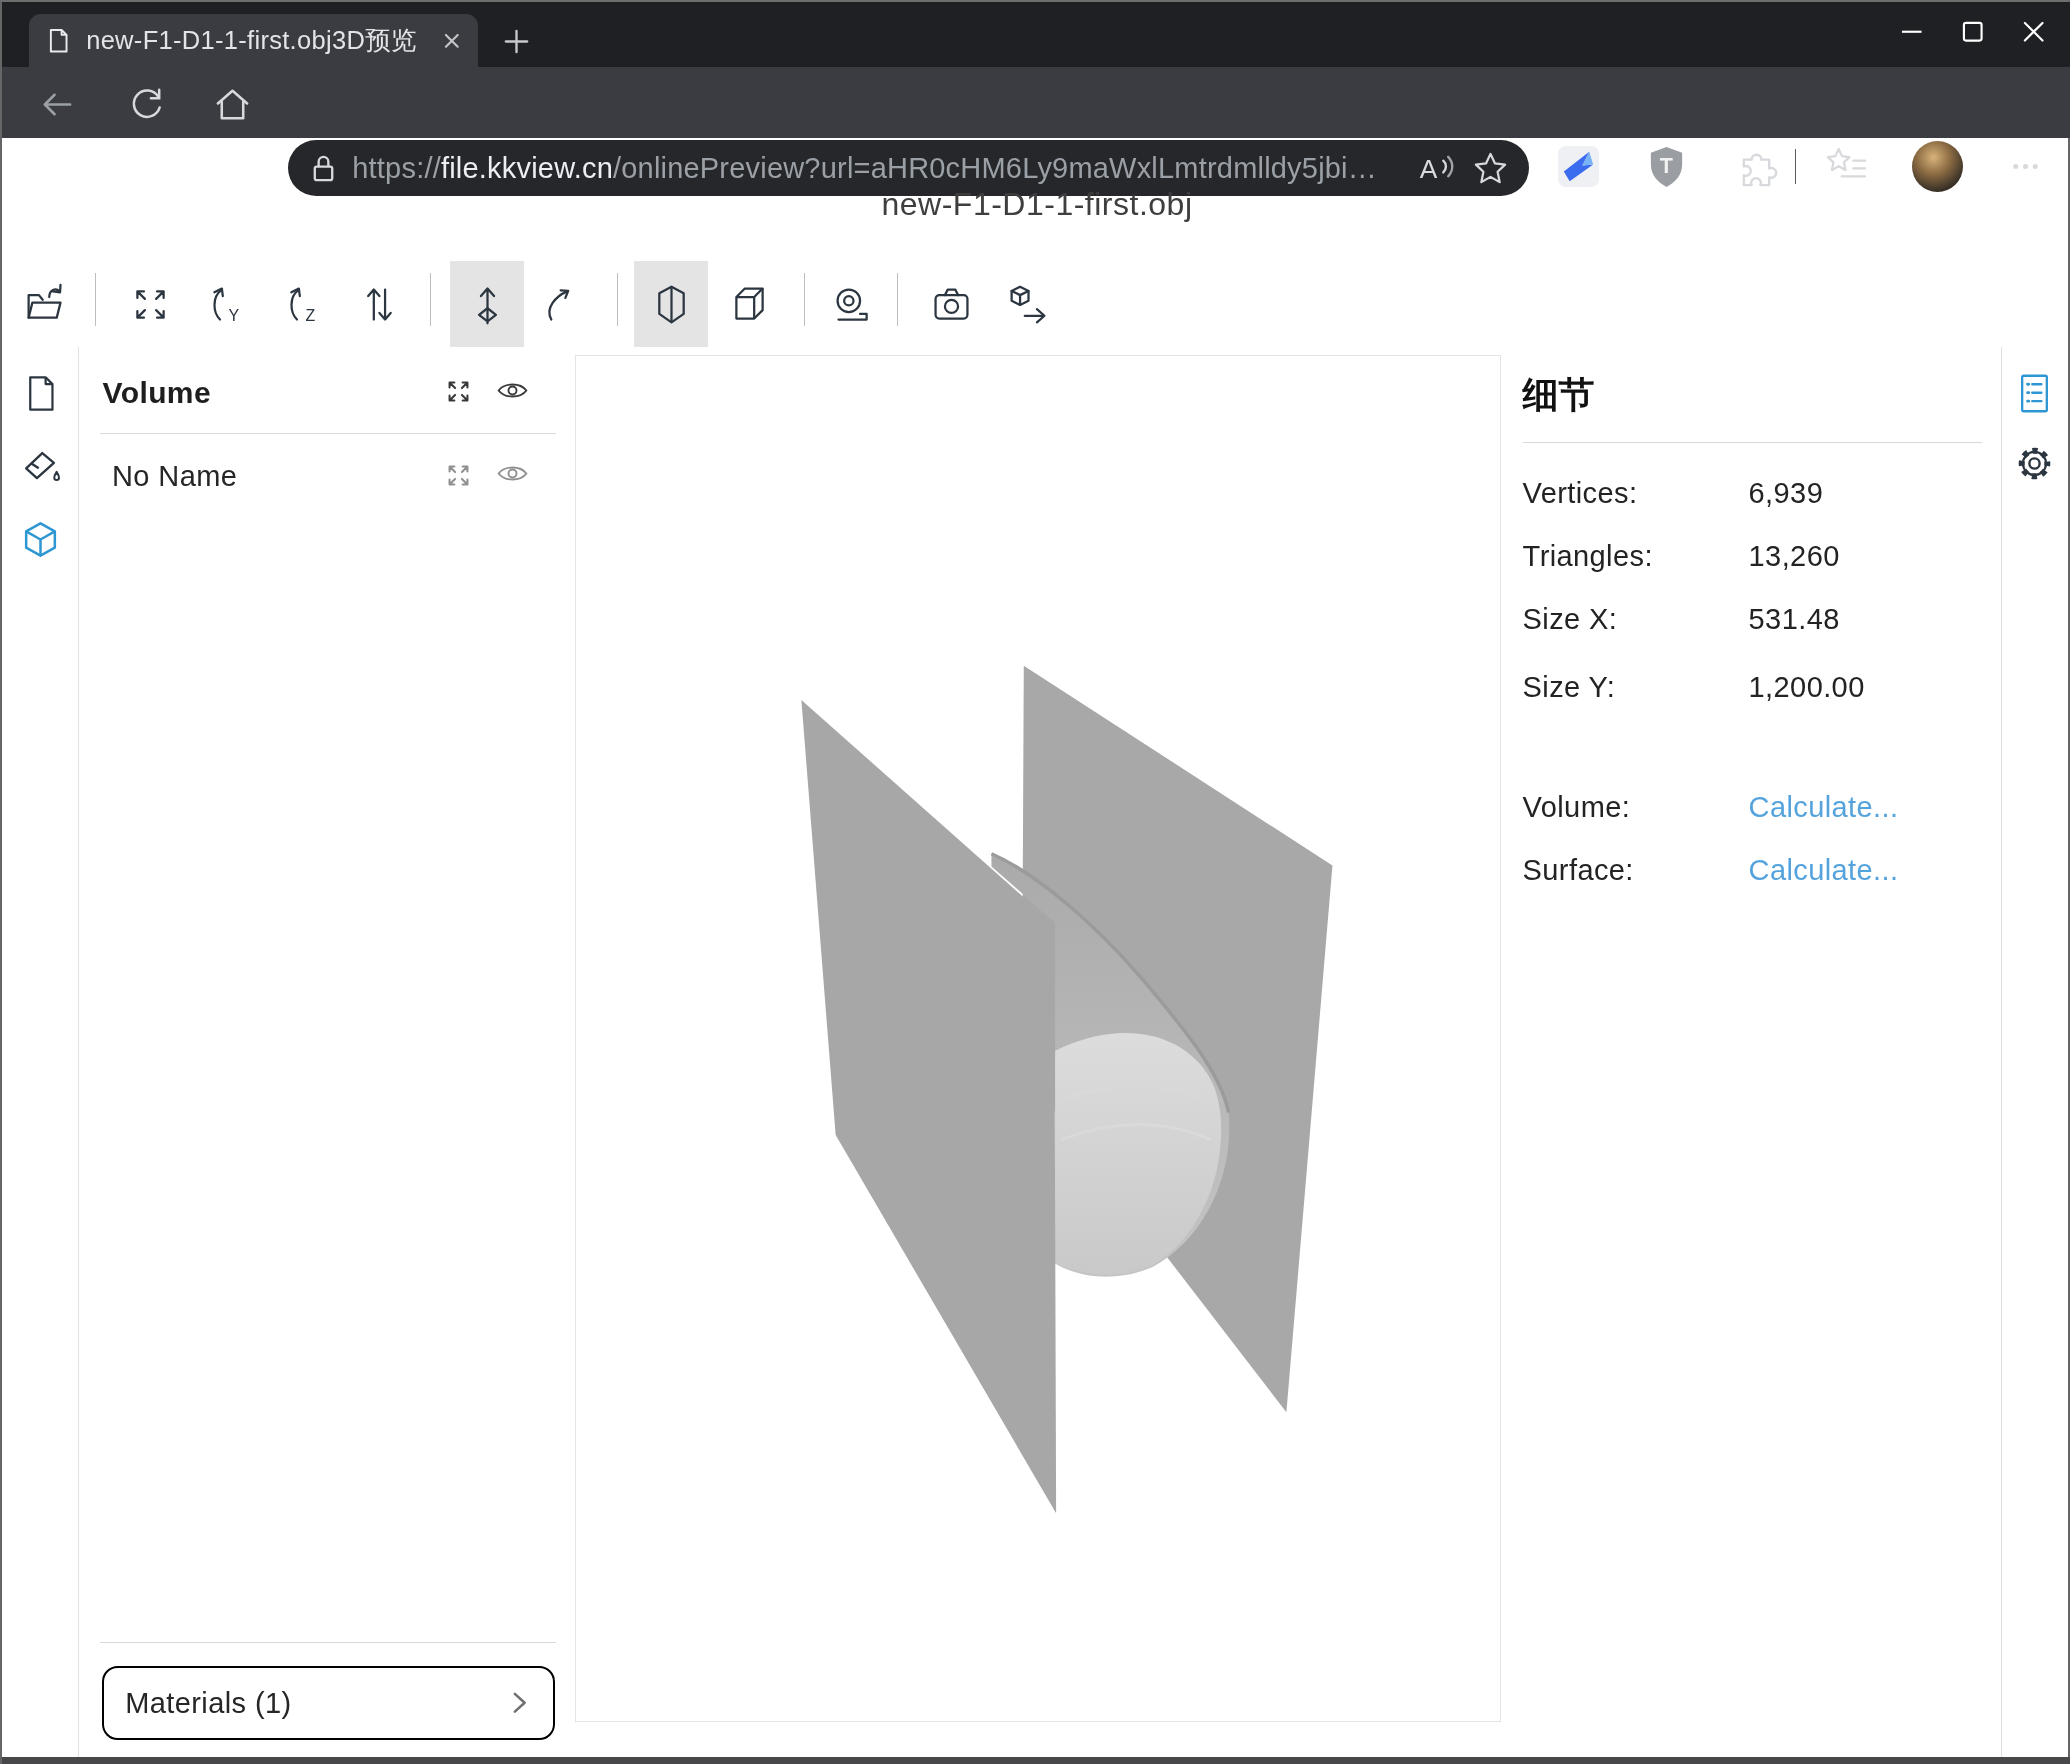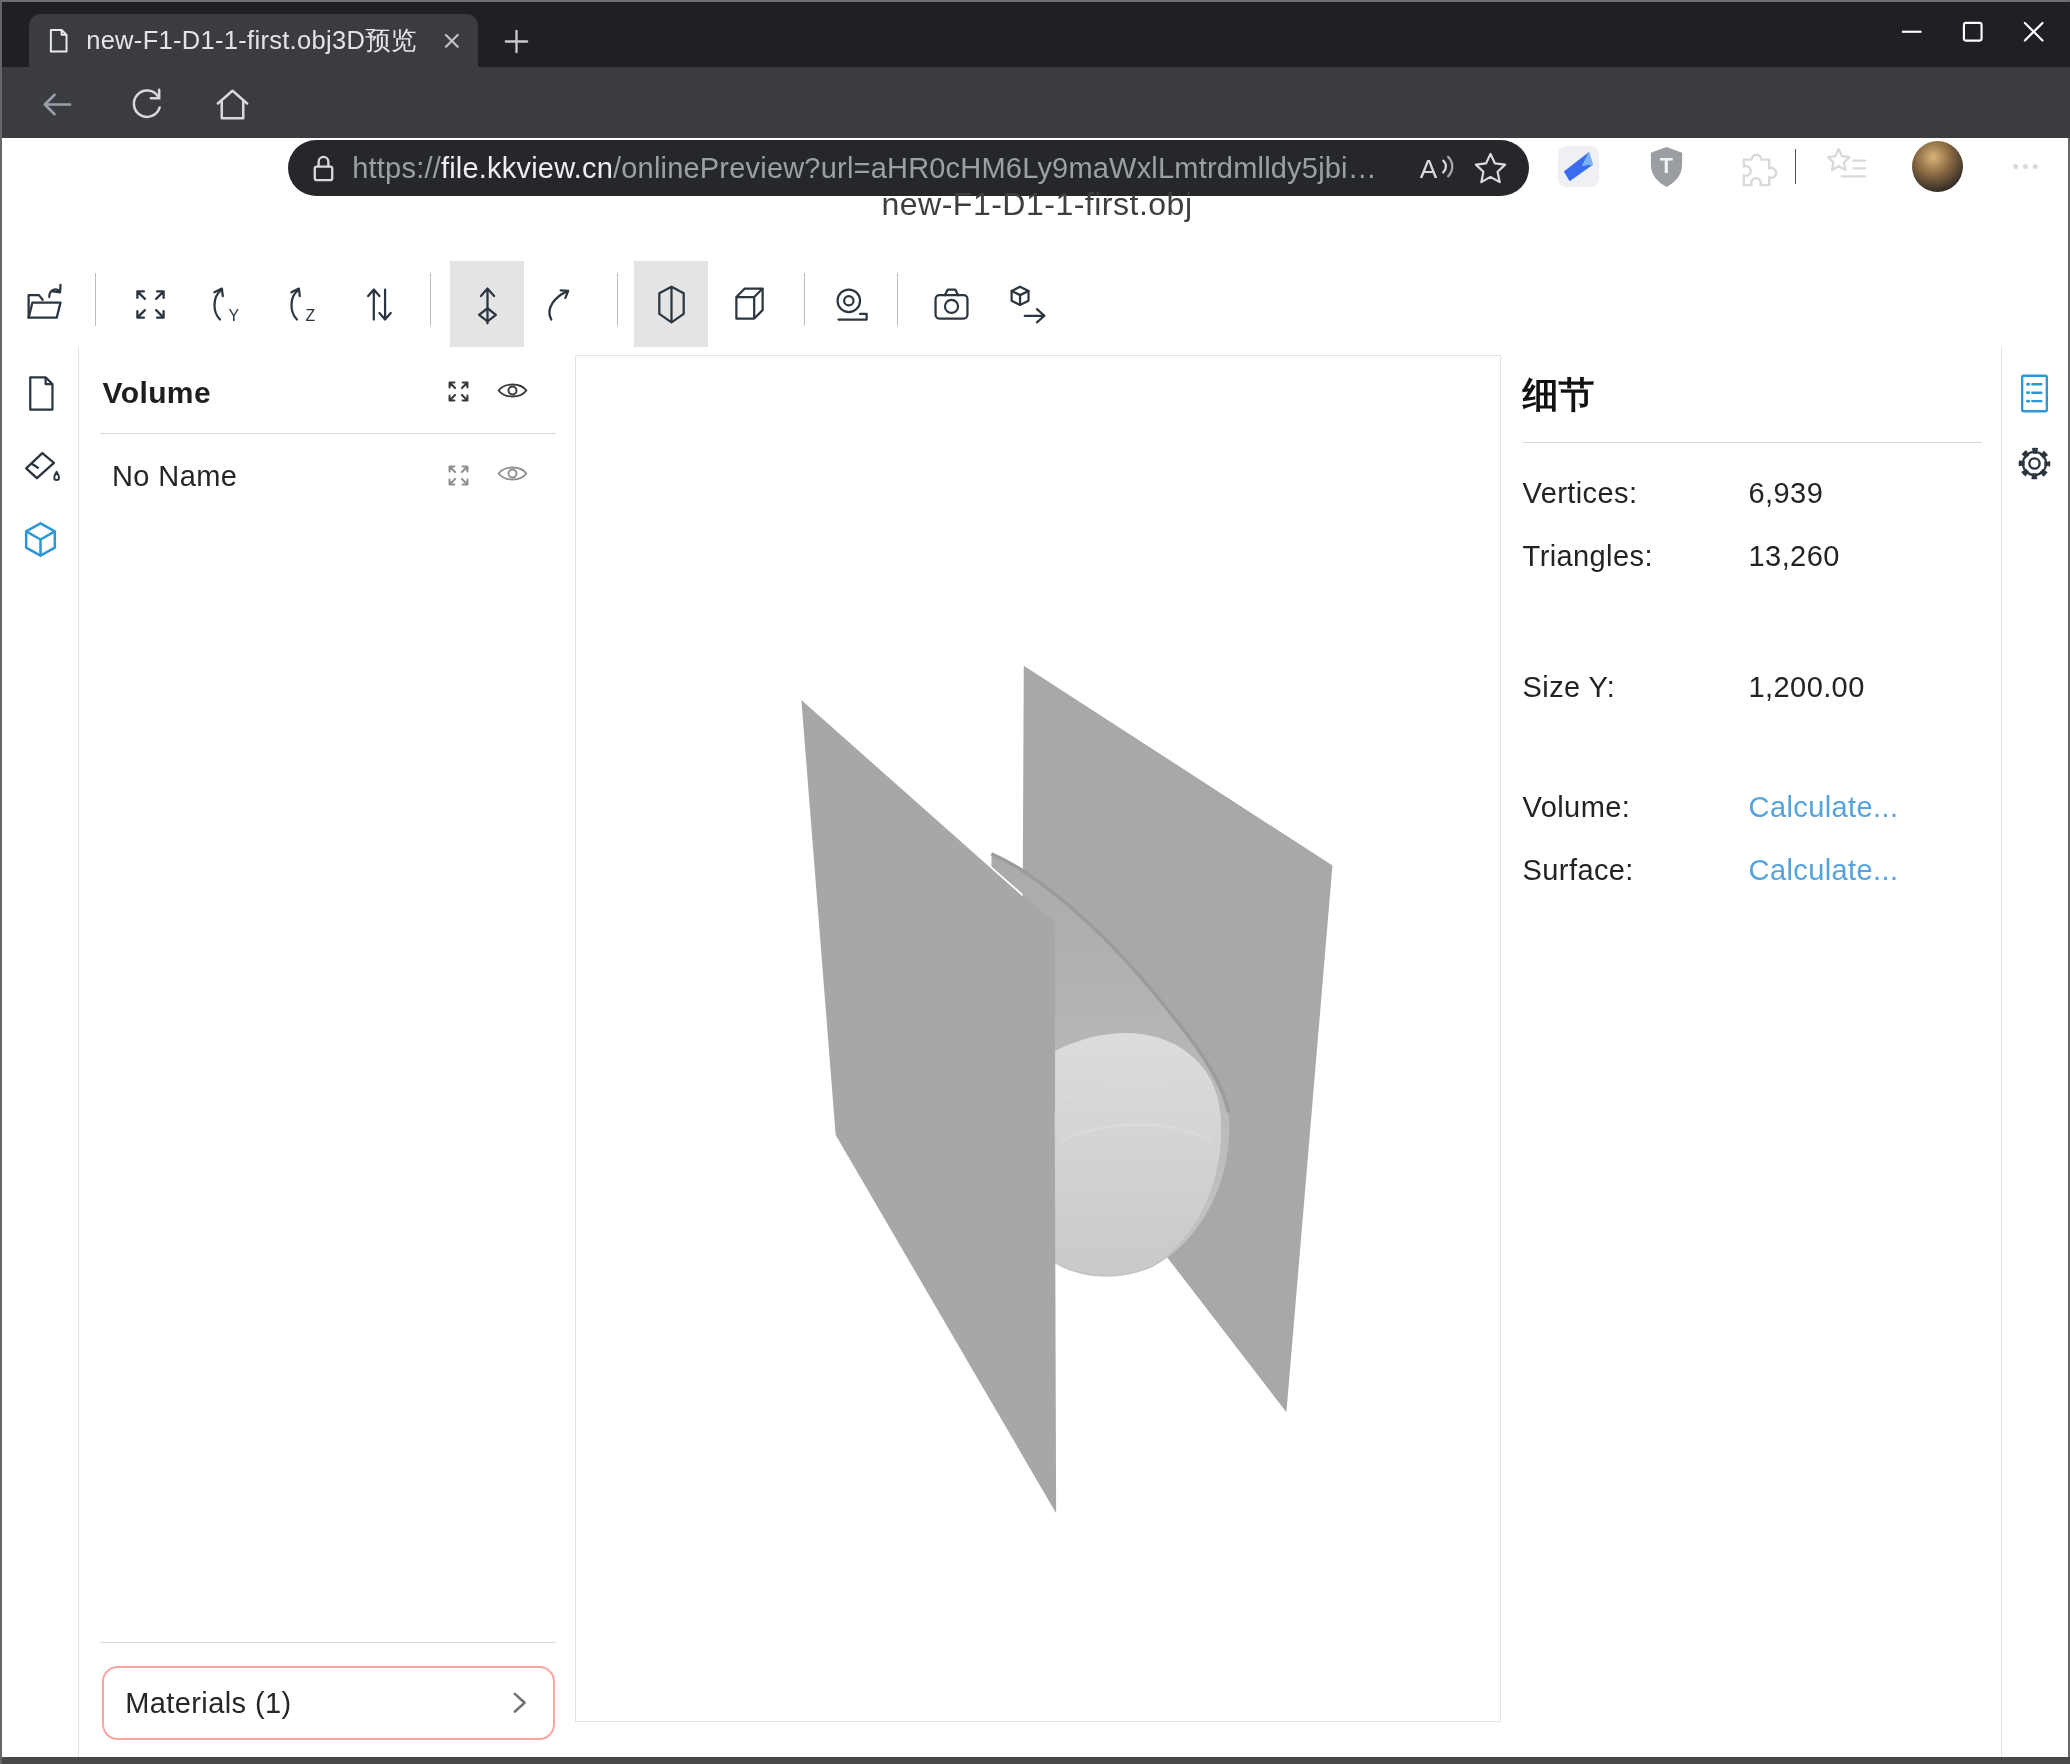--- a/index.html
+++ b/index.html
@@ -42,21 +42,21 @@
   .strip-ico { position:absolute; left:16.7px; width:44px; height:44px; color:#2c3640; }
   .strip-ico.active { color:#2e97d3; }
 
   #meshes-panel { position:absolute; left:78px; top:345px; width:495px; height:1419px; }
   #meshes-header { position:absolute; left:22.5px; top:29px; font-size:30px; font-weight:600; color:#1e1e1e; letter-spacing:0.4px; }
   #meshes-divider { position:absolute; left:19.6px; top:86px; width:456px; height:1px; background:#d9d9d9; }
   .panel-ico { position:absolute; width:35px; height:35px; color:#3a3a3a; }
   .panel-ico.muted { color:#909090; }
   #mesh-row-name { position:absolute; left:32px; top:113px; font-size:29px; color:#262626; letter-spacing:0.4px; }
   #materials-divider { position:absolute; left:19.6px; top:1295px; width:456px; height:1px; background:#d9d9d9; }
-  #materials-btn { position:absolute; left:21.6px; top:1319px; width:453px; height:74px; border:2px solid #fca5a5;
+  #materials-btn { position:absolute; left:21.6px; top:1319px; width:453px; height:74px; border:2px solid #000000;
                    border-radius:15.7px; background:#fff; display:flex; align-items:center; padding:0 21.6px; }
   #materials-btn .lbl { font-size:29px; color:#262626; flex:1; letter-spacing:0.4px; }
   #materials-btn .chev { width:25.5px; height:25.5px; color:#6f6f6f; }
 
   #viewport { position:absolute; left:573px; top:353px; width:926px; height:1367px;
               border:1px solid #e3e3e3; background:#fff; }
 
   #details-panel { position:absolute; left:1500px; top:345px; width:499px; height:1419px; }
   #details-header { position:absolute; left:20.6px; top:23.5px; font-size:36px; font-weight:700; color:#111; }
   #details-divider { position:absolute; left:20.6px; top:95px; width:459px; height:1px; background:#d9d9d9; }
@@ -393,20 +393,24 @@
     <div id="details-divider"></div>
 
     <div class="drow" style="top:130px">
       <span class="dlabel">Vertices:</span>
       <span class="dvalue">6,939</span>
     </div>
     <div class="drow" style="top:193px">
       <span class="dlabel">Triangles:</span>
       <span class="dvalue">13,260</span>
     </div>
+    <div class="drow" style="top:256px">
+      <span class="dlabel">Size X:</span>
+      <span class="dvalue">531.48</span>
+    </div>
     <div class="drow" style="top:324px">
       <span class="dlabel">Size Y:</span>
       <span class="dvalue">1,200.00</span>
     </div>
     <div class="drow" style="top:444px">
       <span class="dlabel">Volume:</span>
       <span class="dvalue link">Calculate...</span>
     </div>
     <div class="drow" style="top:507px">
       <span class="dlabel">Surface:</span>

